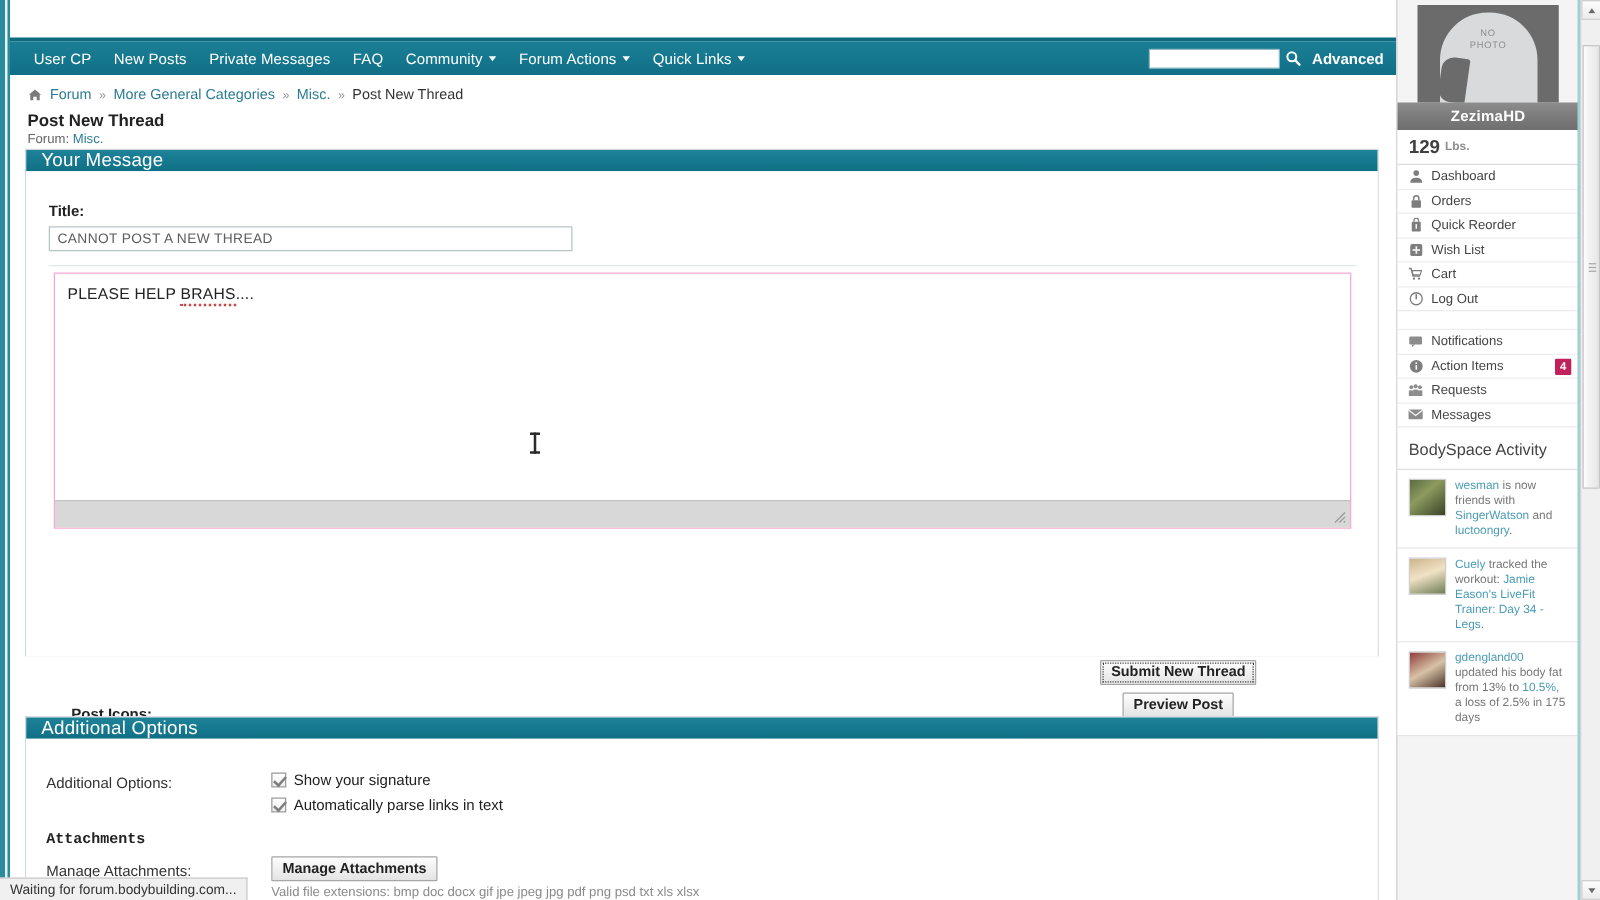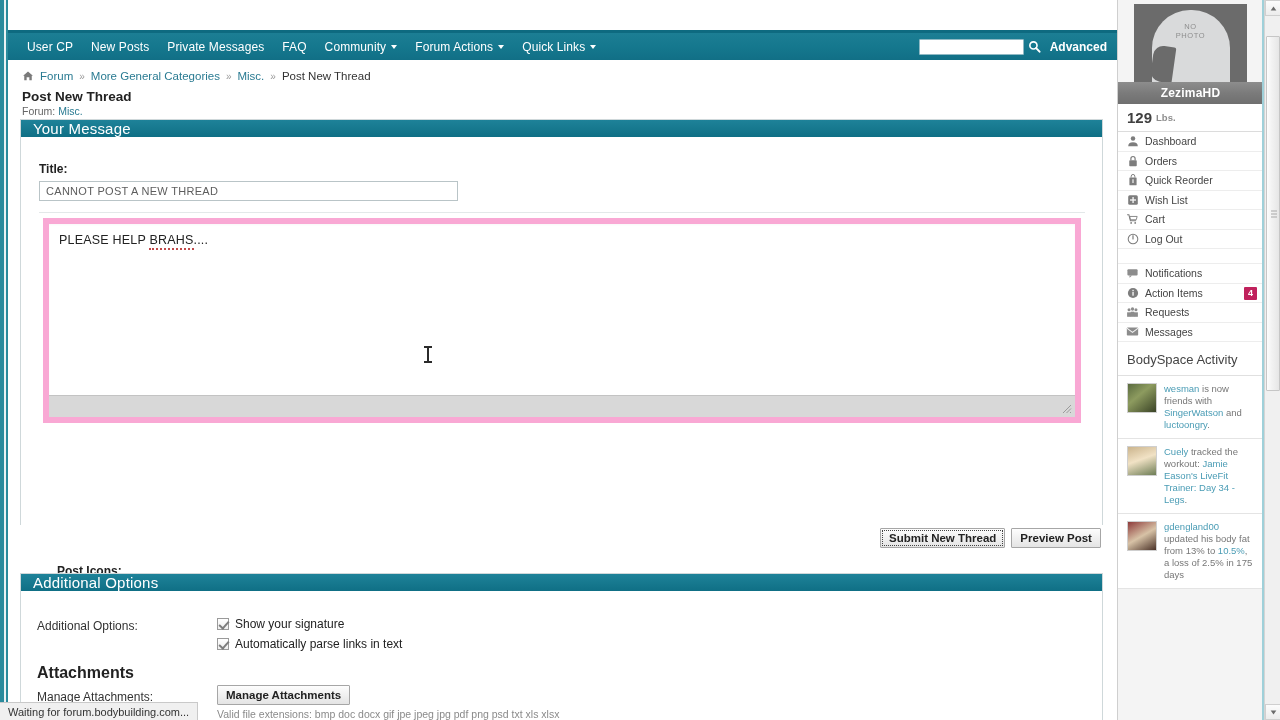--- a/index.html
+++ b/index.html
@@ -142,21 +142,21 @@
   }
   .divider {
     position: absolute; left: 18px; top: 75px; width: 1046px; height: 1px;
     background: #e3e8e9;
   }
 
   
   .editor-wrap {
     position: absolute; left: 22px; top: 81px;
     width: 1038px; height: 205px;
-    border: 6px solid #f9a8d4;
+    border: 1px solid #f9a8d4;
     background: #ffffff;
     box-shadow: inset 0 1px 2px rgba(0,0,0,0.03);
   }
   .editor-text {
     position: absolute; left: 10px; top: 9px;
     font-size: 12.5px; color: #222;
     font-family: "Liberation Sans", sans-serif;
     letter-spacing: 0.2px;
   }
   .editor-text .spell {
@@ -229,21 +229,21 @@
   }
   .noicon-label { color: #2a7b92; font-size: 12px; cursor: pointer; }
   .icons-hint {
     position: absolute; left: 36px; top: 494px;
     font-size: 11.5px; color: #444;
   }
 
   
   .btn-row {
     position: absolute; left: 880px; top: 528px;
-    display: flex; gap: 6px; align-items: center;
+    display: flex; gap: 6px; align-items: center; flex-direction: column;
   }
   .btn {
     background: linear-gradient(to bottom, #fdfdfd 0%, #f1f1f1 48%, #e4e4e4 100%);
     border: 1px solid #a6a6a6;
     font-size: 11.5px;
     font-weight: bold;
     color: #222;
     padding: 3px 8px;
     font-family: "Liberation Sans", sans-serif;
     cursor: pointer;
@@ -273,21 +273,21 @@
     position: relative; flex-shrink: 0; cursor: pointer;
   }
   .checkbox.checked::after {
     content: "";
     position: absolute; left: 3px; top: 0px;
     width: 4px; height: 8px;
     border: solid #7d7d7d;
     border-width: 0 2px 2px 0;
     transform: rotate(42deg);
   }
-  #attach-title { left: 16px; top: 73px; font-weight: bold; font-size: 16px; color: #222; }
+  #attach-title { left: 16px; top: 73px; font-weight: bold; font-size: 12px; color: #222; font-family: Liberation Mono, monospace; }
   #attach-label { left: 16px; top: 99px; }
   .attach-btn {
     position: absolute; left: 196px; top: 94px;
   }
   .attach-hint {
     position: absolute; left: 196px; top: 117px;
     font-size: 10.5px; color: #8a8a8a;
   }
 
   

